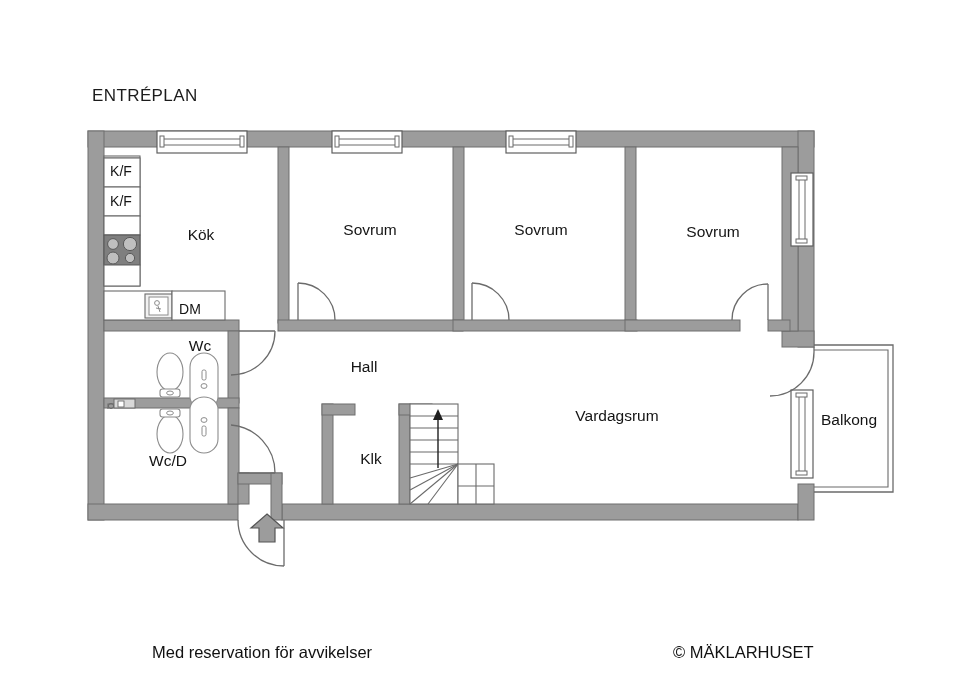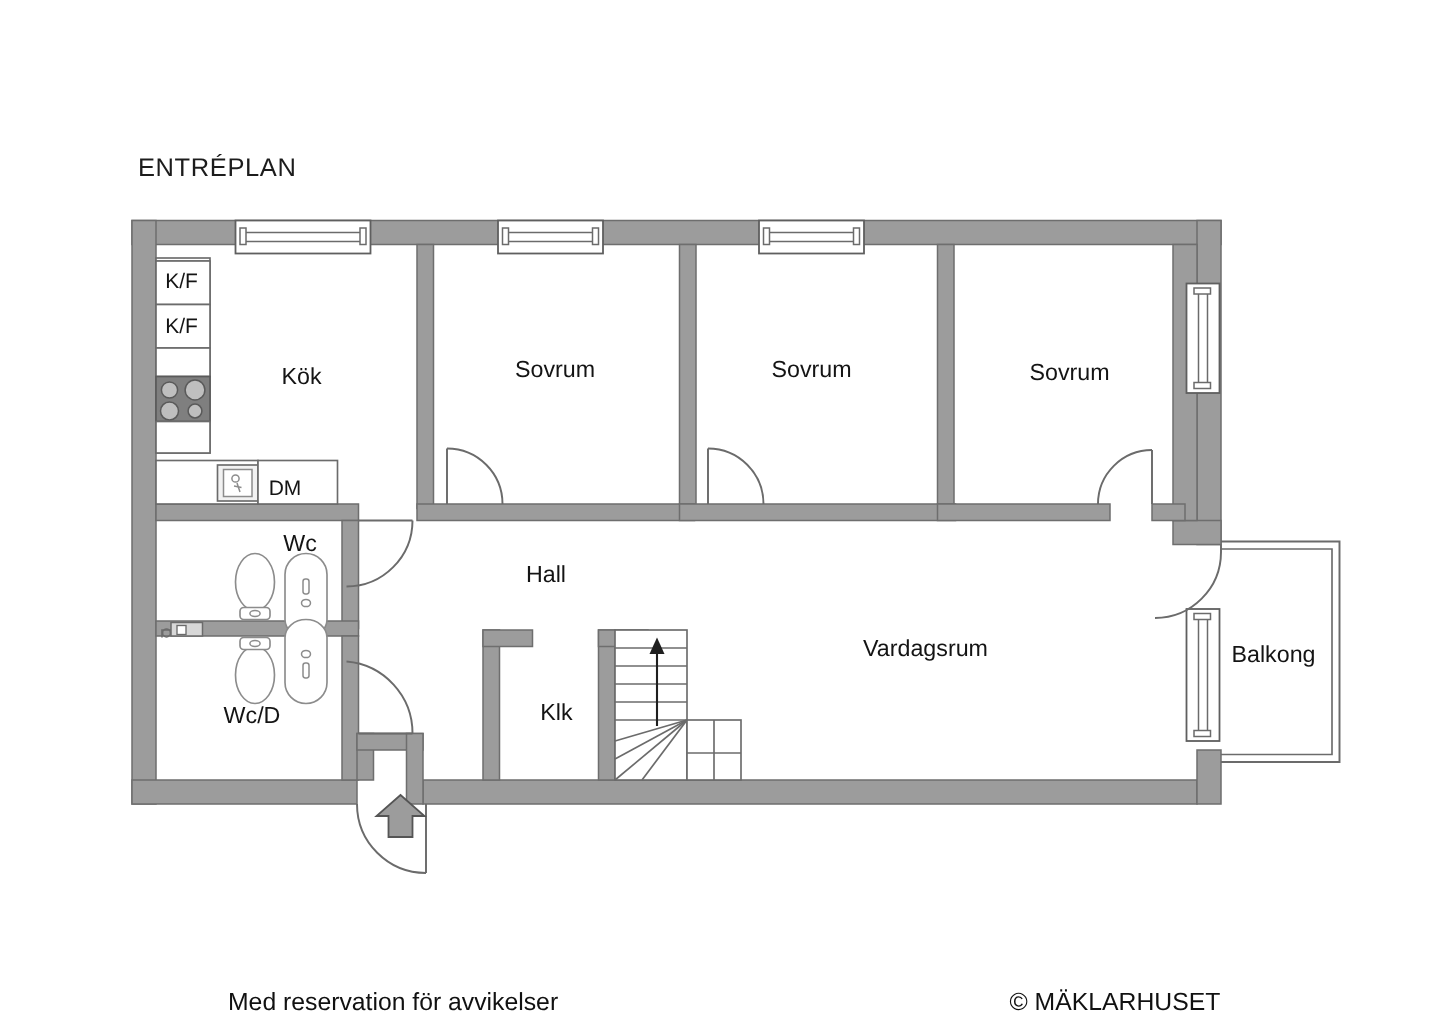--- a/index.html
+++ b/index.html
@@ -5,21 +5,21 @@
 <style>
   html,body{margin:0;padding:0;}
   body{
     width:960px;height:679px;
     background:#ffffff;
     font-family:"Liberation Sans", sans-serif;
     color:#1a1a1a;
     overflow:hidden;
     position:relative;
   }
-  #stage{position:absolute;left:0;top:16px;width:960px;height:476px;}
+  #stage{position:absolute;left:0;top:0;width:960px;height:476px;}
   .title{
     position:absolute;
     left:92px;top:86px;
     font-size:17px;
     letter-spacing:.4px;
     color:#1c1c1c;
     white-space:nowrap;
   }
   .footnote{
     position:absolute;

